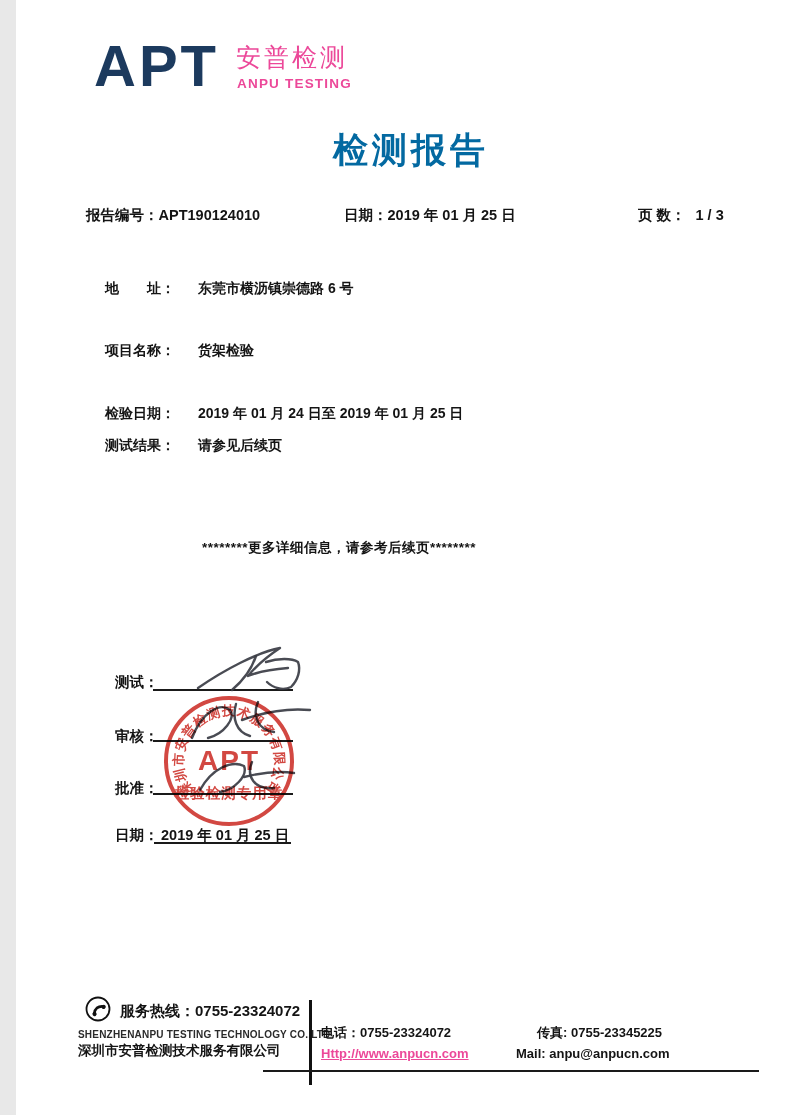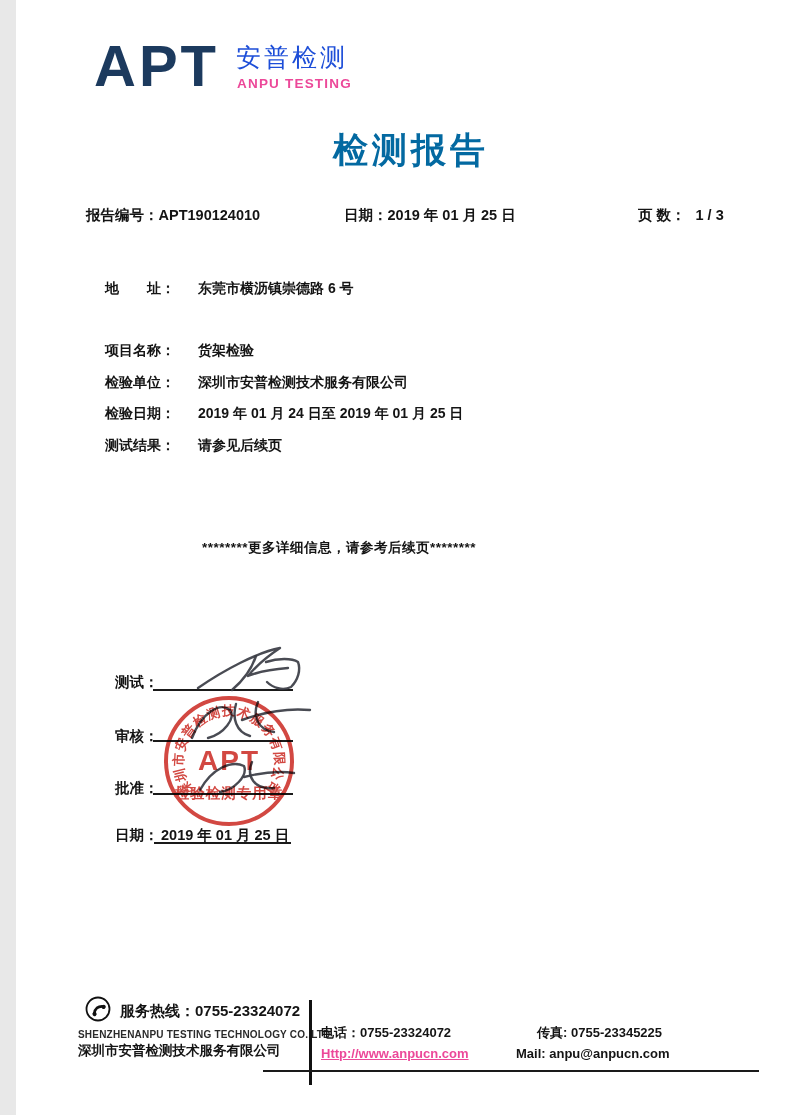--- a/index.html
+++ b/index.html
@@ -4,21 +4,21 @@
 <style>
   html,body{margin:0;padding:0;background:#e8e8e8;}
   .page{
     position:relative;width:790px;height:1115px;background:#ffffff;
     font-family:"Liberation Sans","DejaVu Sans",sans-serif;
     color:#141414;overflow:hidden;margin-left:16px;
   }
   .abs{position:absolute;}
   
   .logo-apt{left:78px;top:40px;font-size:58px;line-height:52px;font-weight:800;letter-spacing:3px;color:#1c3a5e;}
-  .logo-cn{left:220px;top:44px;font-size:25px;line-height:27px;font-weight:500;letter-spacing:3px;color:#1d4ed8;}
+  .logo-cn{left:220px;top:44px;font-size:25px;line-height:27px;font-weight:500;letter-spacing:3px;color:#ec4899;}
   .logo-en{left:221px;top:76px;font-size:13.5px;font-weight:700;letter-spacing:1.2px;color:#ec4899;}
   
   .report-title{left:0;top:127px;width:790px;text-align:center;font-size:35px;font-weight:700;letter-spacing:4px;color:#0369a1;}
   
   .meta-item{top:206px;font-size:14.5px;font-weight:700;white-space:nowrap;}
   .meta-report{left:70px;} .meta-date{left:328px;} .meta-pages{left:622px;}
   .meta-pages .v{margin-left:10px;}
   
   .info-row{left:89px;font-size:14px;font-weight:700;white-space:nowrap;}
   .info-row .lbl{display:inline-block;width:93px;}
@@ -58,21 +58,20 @@
   <div class="abs logo-en">ANPU TESTING</div>
 
   <div class="abs report-title">检测报告</div>
 
   <div class="abs meta-item meta-report"><span>报告编号：</span><span>APT190124010</span></div>
   <div class="abs meta-item meta-date"><span>日期：</span><span>2019 年 01 月 25 日</span></div>
   <div class="abs meta-item meta-pages"><span>页  数：</span><span class="v">1 / 3</span></div>
 
   <div class="abs info-row r2"><span class="lbl">地　　址：</span><span>东莞市横沥镇崇德路 6 号</span></div>
   <div class="abs info-row r3"><span class="lbl">项目名称：</span><span>货架检验</span></div>
-  <div class="abs info-row r4"><span class="lbl">检验单位：</span><span>深圳市安普检测技术服务有限公司</span></div>
   <div class="abs info-row r5"><span class="lbl">检验日期：</span><span>2019 年 01 月 24 日至 2019 年 01 月 25 日</span></div>
   <div class="abs info-row r6"><span class="lbl">测试结果：</span><span>请参见后续页</span></div>
 
   <div class="abs notice">********更多详细信息，请参考后续页********</div>
 
   <div class="abs sig-label sl1">测试：</div>
   <div class="abs sig-label sl2">审核：</div>
   <div class="abs sig-label sl3">批准：</div>
   <div class="abs sig-label sl4">日期：</div>
 

